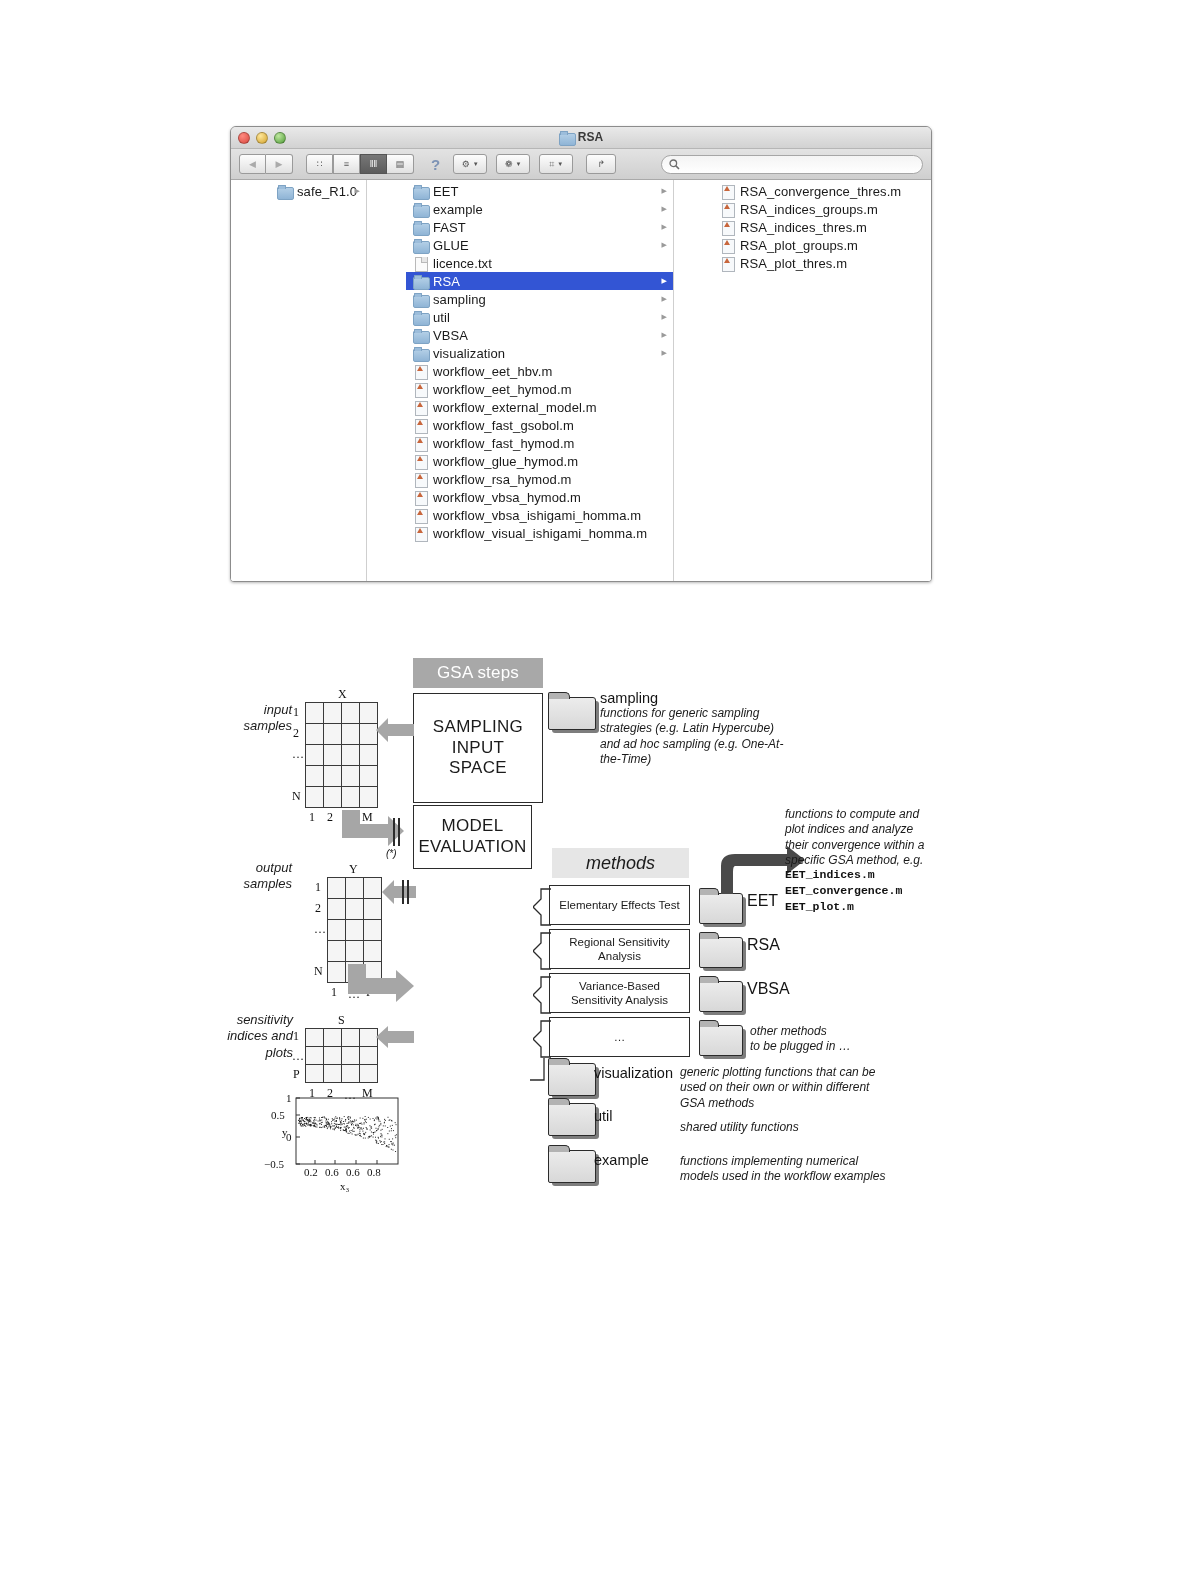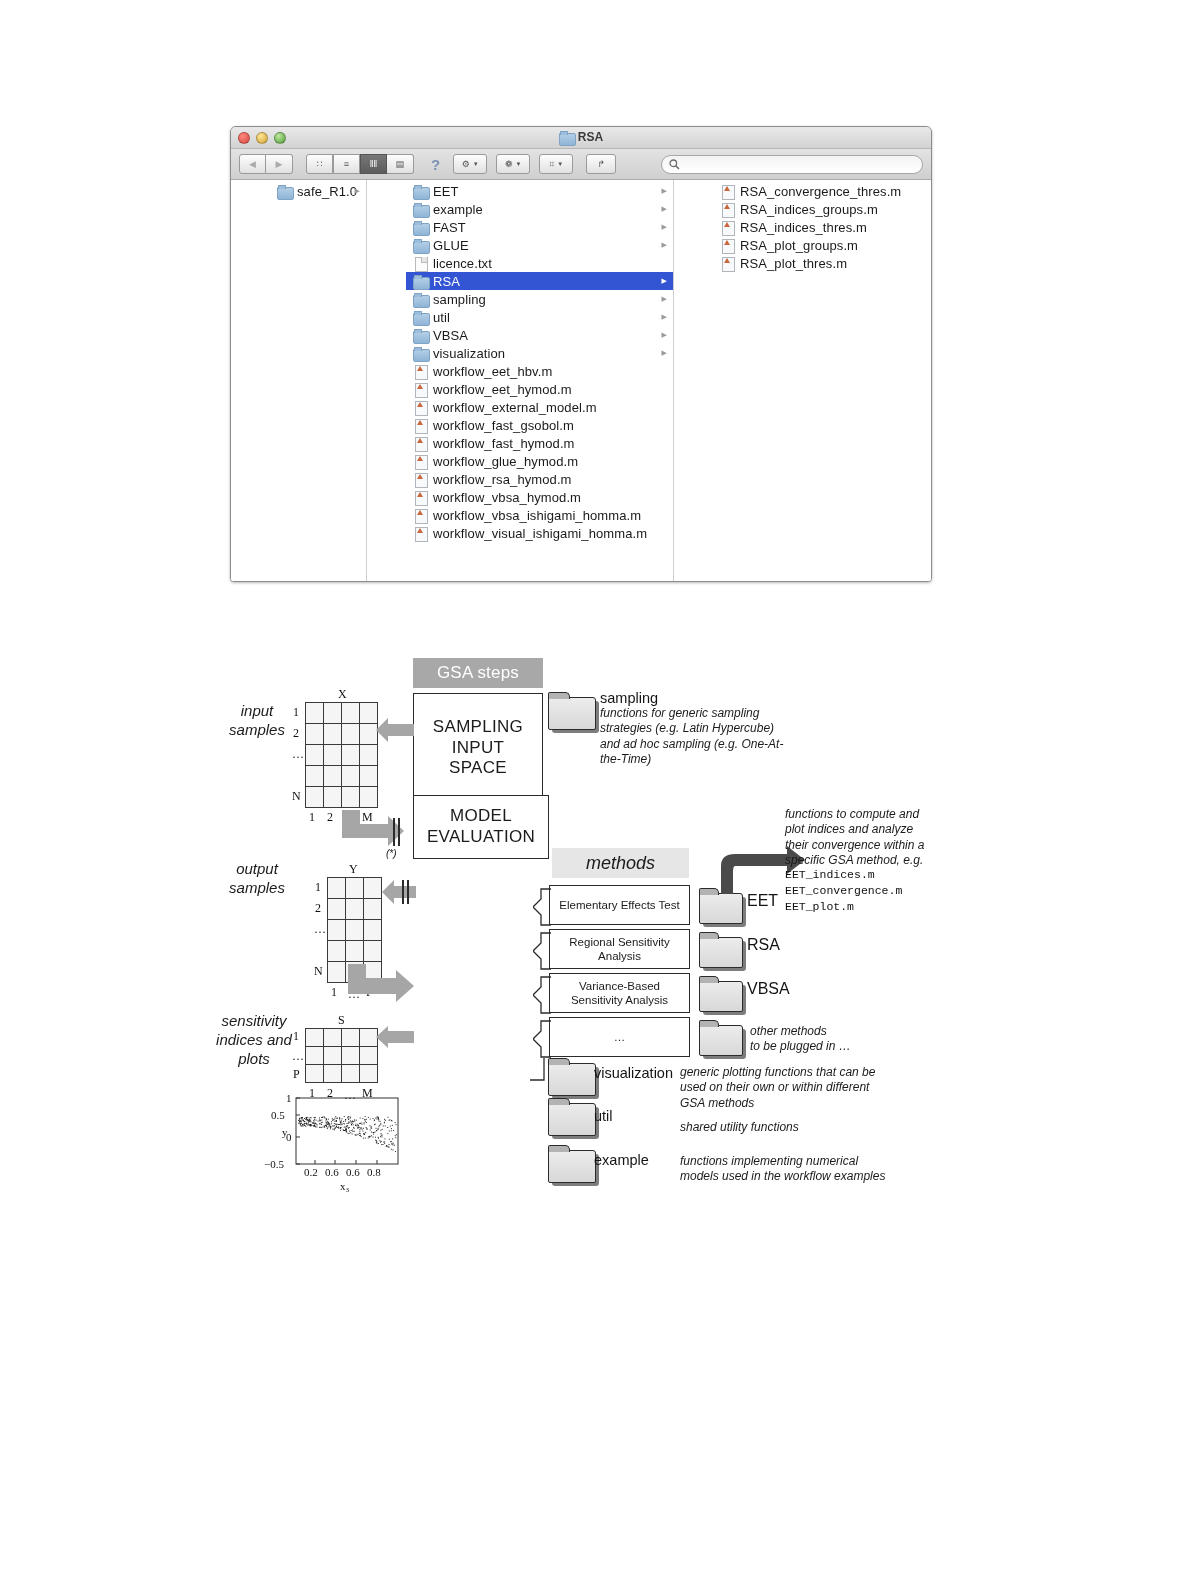--- a/index.html
+++ b/index.html
@@ -147,22 +147,22 @@
     letter-spacing:.2px;
   }
   .stepbox {
     position:absolute;
     border:1.3px solid #2b2b2b; background:#fff;
     display:flex; align-items:center; justify-content:center;
     text-align:center; font-size:17px; color:#1b1b1b;
     line-height:1.22; letter-spacing:.3px;
   }
   .mlabel {
-    position:absolute; font-style:italic; font-size:15px;
-    color:#1b1b1b; text-align:center; line-height:1.25;
+    position:absolute; font-style:italic; font-size:13px;
+    color:#1b1b1b; text-align:right; line-height:1.25;
   }
 
   
   .matrix { position:absolute; }
   .matrix table { border-collapse:collapse; }
   .matrix td {
     border:1px solid #3a3a3a; background:#f5f5f5;
     padding:0;
   }
   .mtitle { position:absolute; font-family:"Liberation Serif", serif; font-size:12px; color:#111; }
@@ -201,21 +201,21 @@
     position:absolute; left:4px; top:9px; right:-3px; bottom:-3px;
     background:#7d7d7d; border-radius:3px; z-index:-1;
   }
   .dfname { position:absolute; font-size:14.5px; color:#141414; }
   .ddesc {
     position:absolute; font-style:italic; font-size:12px; color:#1b1b1b;
     line-height:1.28;
   }
   .dmono {
     position:absolute; font-family:"Liberation Mono", monospace;
-    font-size:11.5px; font-weight:normal; color:#111; line-height:1.45;
+    font-size:11.5px; font-weight:bold; color:#111; line-height:1.45;
   }
 
   
   .brk { position:absolute; }
 
   
   #scatter { position:absolute; }
   .ax-lab { position:absolute; font-family:"Liberation Serif", serif; font-size:11px; color:#111; }
 </style>
 </head>
@@ -410,21 +410,21 @@
   </div>
 </div>
 
 <div id="diagram">
 
   <div class="hdr" style="left:413px; top:18px; width:130px; height:30px;">GSA steps</div>
 
   <div class="stepbox" style="left:413px; top:53px; width:130px; height:110px; white-space:pre-line;">SAMPLING
 INPUT
 SPACE</div>
-  <div class="stepbox" style="left:413px; top:155px; width:136px; height:64px; white-space:pre-line;">MODEL
+  <div class="stepbox" style="left:413px; top:165px; width:119px; height:64px; white-space:pre-line;">MODEL
 EVALUATION</div>
 
   <div class="mlabel" style="left:222px; top:62px; width:70px;" style2="">input
 samples</div>
   <div class="mlabel" style="left:222px; top:220px; width:70px;">output
 samples</div>
   <div class="mlabel" style="left:215px; top:372px; width:78px;">sensitivity
 indices
 and plots</div>
 

